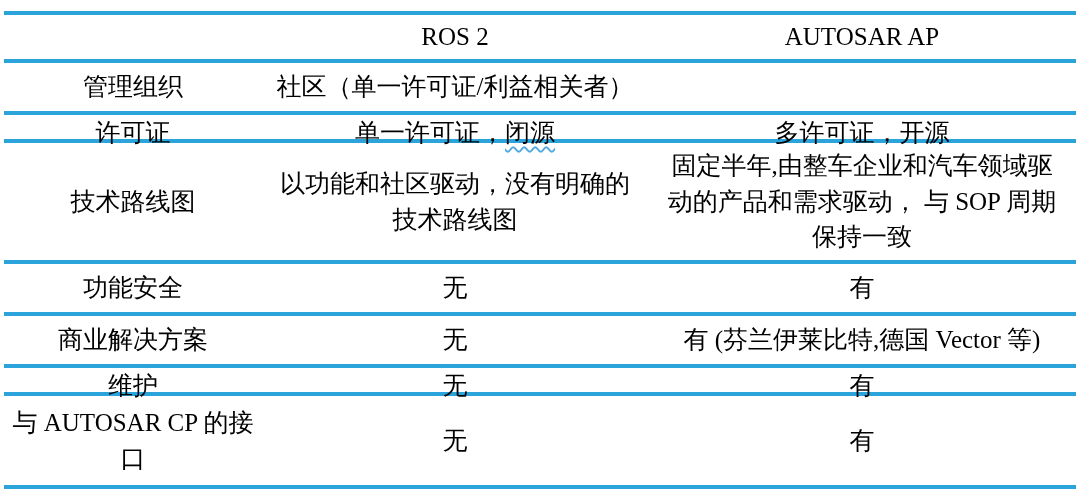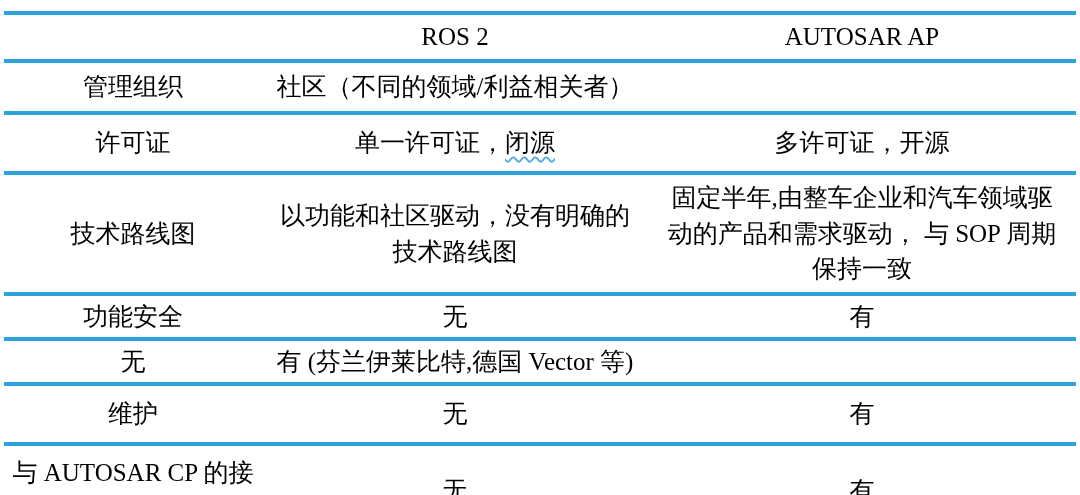--- a/index.html
+++ b/index.html
@@ -17,23 +17,23 @@
     border-bottom:4px solid var(--accent,#2BA3DB);
     box-sizing:border-box;
   }
   .cell {
     display:flex; align-items:center; justify-content:center;
     text-align:center; font-size:25px; line-height:1.42;
     white-space:pre-line; padding:0 2px; box-sizing:border-box;
   }
   .h-head { height:48px; }
   .h-s1 { height:52px; }
-  .h-s2 { height:60px; }
+  .h-s2 { height:28px; }
   .h-tall { height:121px; }
-  .h-s3 { height:45px; }
+  .h-s3 { height:52px; }
   .h-last { height:93px; }
   .wavy {
     text-decoration-line:underline;
     text-decoration-style:wavy;
     text-decoration-color:#4FA9E2;
     text-decoration-thickness:2px;
     text-underline-offset:5px;
   }
 </style>
 </head>
@@ -42,21 +42,21 @@
 <div class="tbl">
 
   <div class="row h-head">
     <div class="cell"></div>
     <div class="cell">ROS 2</div>
     <div class="cell">AUTOSAR AP</div>
   </div>
 
   <div class="row h-s1">
     <div class="cell">管理组织</div>
-    <div class="cell">社区（不同的领域/利益相关者）</div>
+    <div class="cell">社区（单一许可证/利益相关者）</div>
   </div>
 
   <div class="row h-s2">
     <div class="cell">许可证</div>
     <div class="cell"><span>单一许可证，</span><span class="wavy">闭源</span></div>
     <div class="cell">多许可证，开源</div>
   </div>
 
   <div class="row h-tall">
     <div class="cell">技术路线图</div>
@@ -67,20 +67,21 @@
 保持一致</div>
   </div>
 
   <div class="row h-s3">
     <div class="cell">功能安全</div>
     <div class="cell">无</div>
     <div class="cell">有</div>
   </div>
 
   <div class="row h-s3">
+    <div class="cell">商业解决方案</div>
     <div class="cell">无</div>
     <div class="cell">有 (芬兰伊莱比特,德国 Vector 等)</div>
   </div>
 
   <div class="row h-s2">
     <div class="cell">维护</div>
     <div class="cell">无</div>
     <div class="cell">有</div>
   </div>
 

